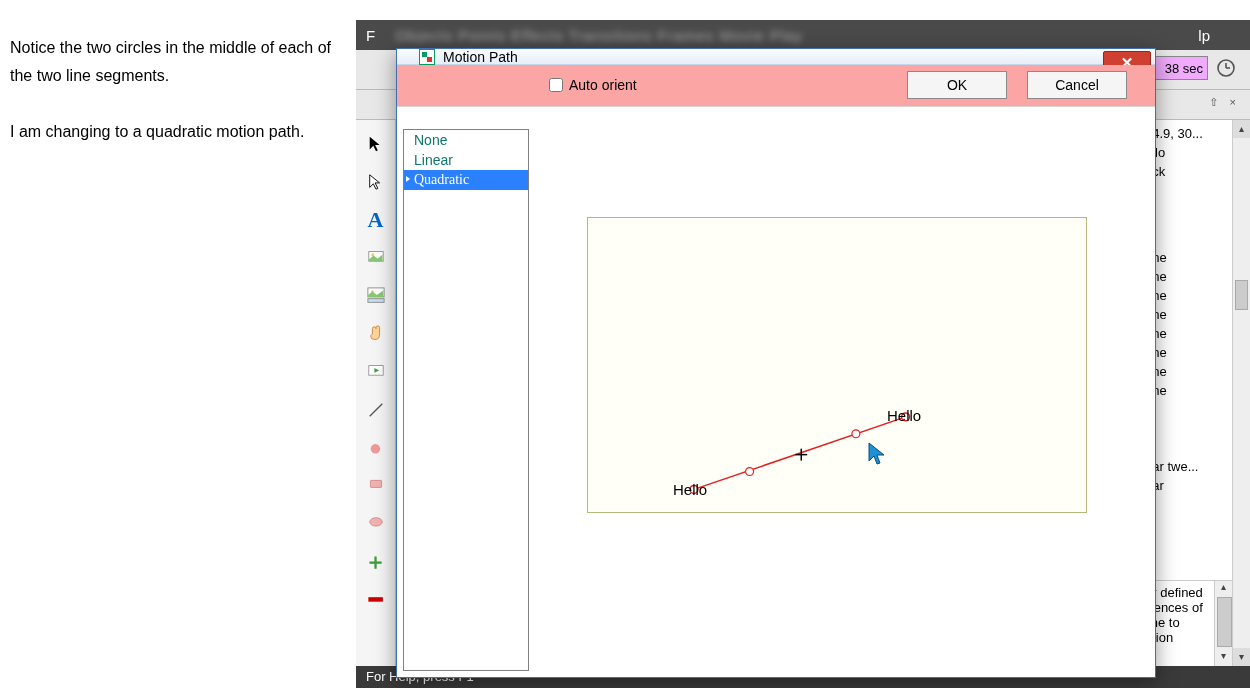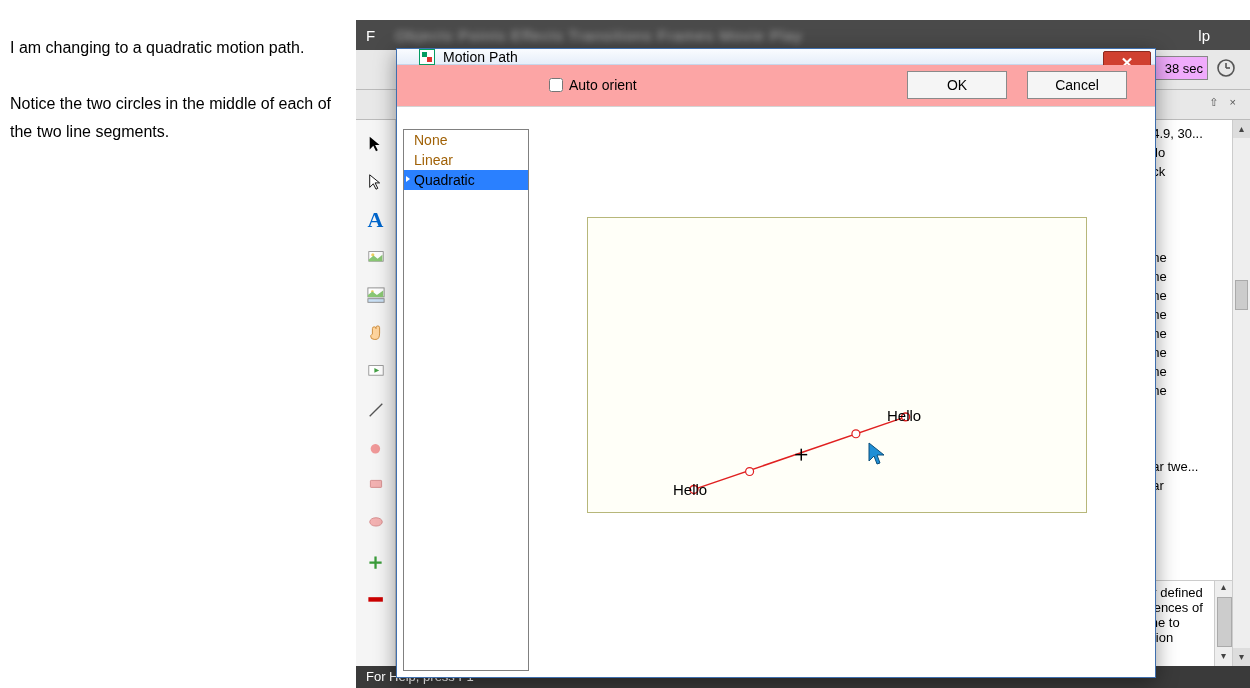--- a/index.html
+++ b/index.html
@@ -263,27 +263,28 @@
   }
   .listbox {
     width:126px;
     background:#fff;
     border:1px solid #808080;
     overflow:hidden;
     font-size:14px;
   }
   .listbox .item {
     padding:2px 10px;
-    color:#a16207;
+    color:#0f766e;
     cursor:default;
   }
   .listbox .item.selected {
     background:#2a80ff;
-    color:#000000;
+    color:#ffffff;
     position:relative;
+    font-family:Liberation Serif, serif;
   }
   .listbox .item.selected::before {
     content:"";
     position:absolute;
     left:2px; top:6px;
     border-left:4px solid #fff;
     border-top:3px solid transparent;
     border-bottom:3px solid transparent;
   }
 
@@ -316,22 +317,22 @@
   }
   .cursor-pointer {
     position:absolute;
     width:22px; height:26px;
   }
 </style>
 </head>
 <body>
 
 <div class="left-notes">
+  <p>Notice the two circles in the middle of each of the two line segments.</p>
   <p>I am changing to a quadratic motion path.</p>
-  <p>Notice the two circles in the middle of each of the two line segments.</p>
 </div>
 
 <div class="app-window">
 
   <div class="app-menubar">
     <span>F</span>
     <span class="blur">Objects  Points  Effects  Transitions  Frames  Movie  Play</span>
     <span class="help-label">lp</span>
   </div>
 

